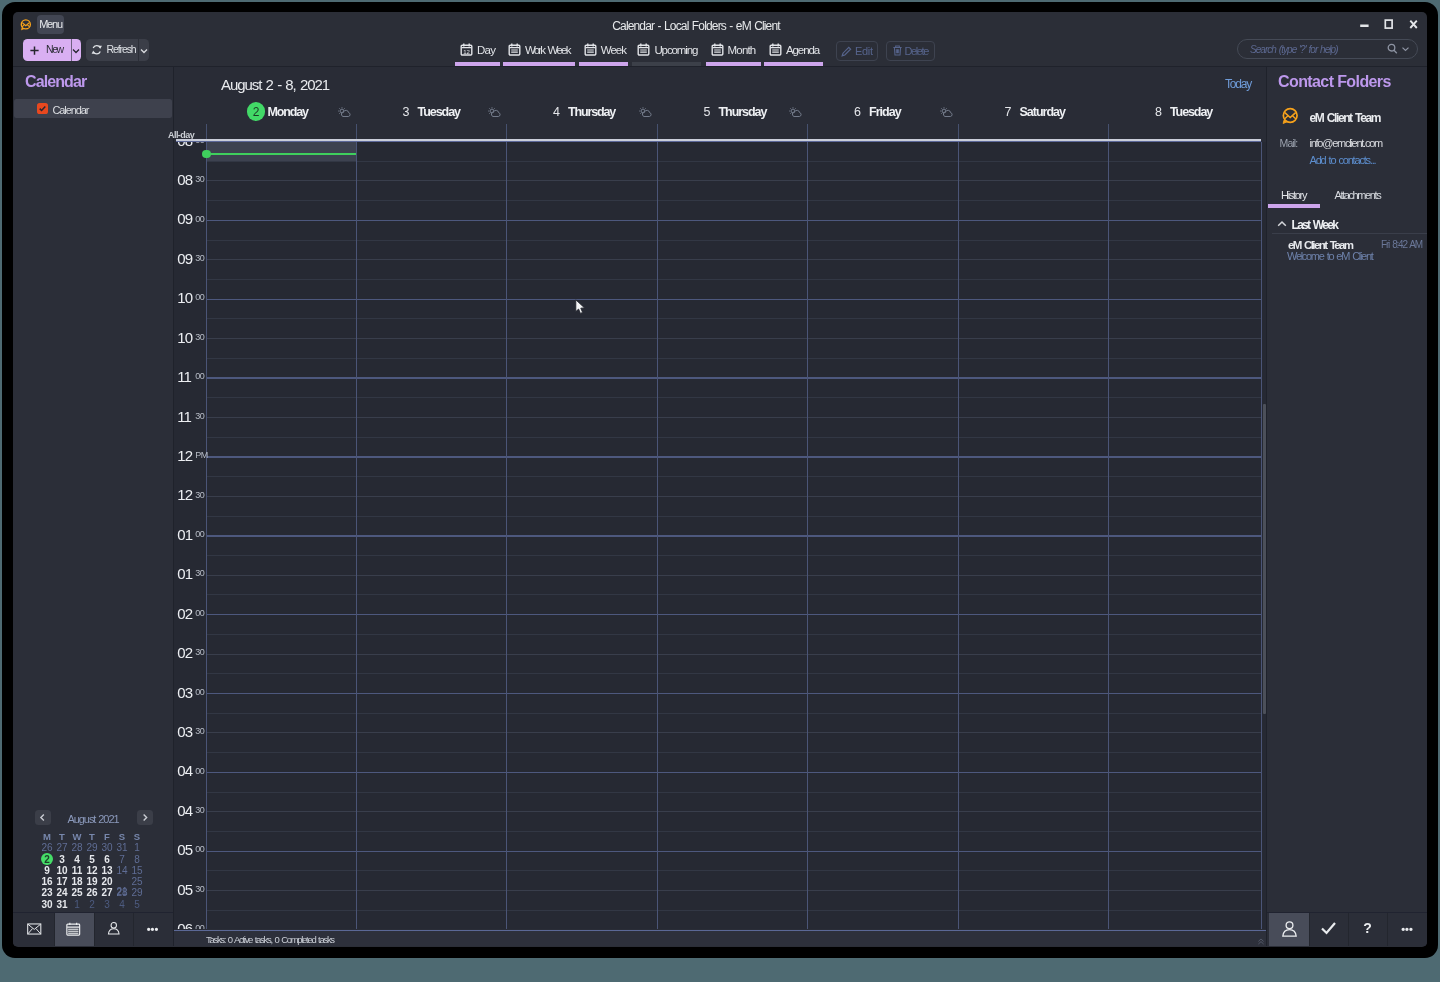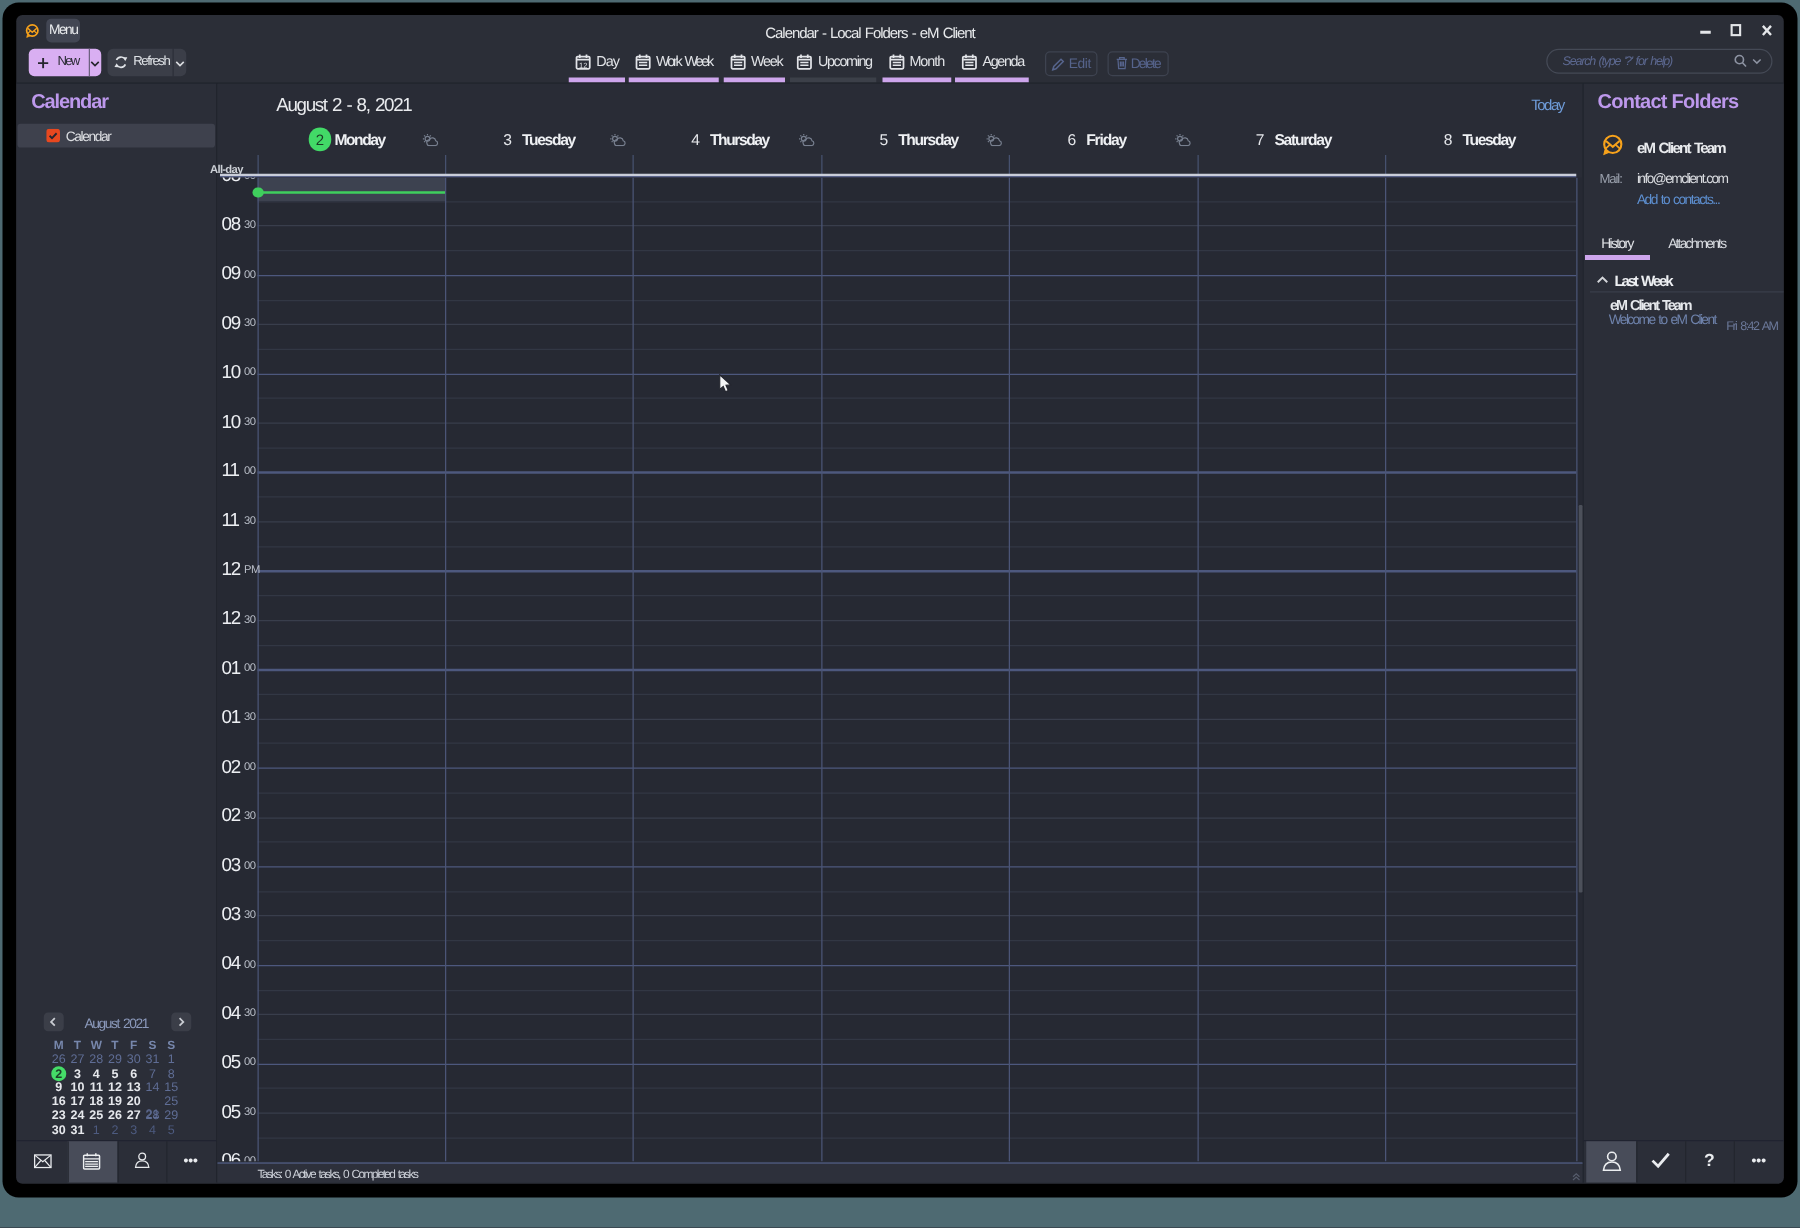--- a/index.html
+++ b/index.html
@@ -383,21 +383,21 @@
 <div class="t" style="left:1309.5px;top:153px;font-size:11px;line-height:14px;color:#5d8fd0;font-weight:400;letter-spacing:-1.2px;word-spacing:1.26px;">Add to contacts...</div>
 <div class="t" style="left:1281px;top:187.5px;font-size:11px;line-height:14px;color:#e2e4e8;font-weight:400;letter-spacing:-1.3px;word-spacing:1.3650000000000002px;">History</div>
 <div class="t" style="left:1334.5px;top:187.5px;font-size:11px;line-height:14px;color:#d9dce1;font-weight:400;letter-spacing:-1.4px;word-spacing:1.47px;">Attachments</div>
 <div class="abs" style="left:1268px;top:204.3px;width:51.5px;height:3.6px;background:#cda5ec;"></div>
 <svg class="abs" style="left:1276.5px;top:220px" width="10" height="8" viewBox="0 0 10 8">
         <path d="M1.2 5.8 L5 2 L8.8 5.8" fill="none" stroke="#d4d6da" stroke-width="1.5"></path>
       </svg>
 <div class="t" style="left:1291.5px;top:218px;font-size:12px;line-height:15px;color:#edeff2;font-weight:700;letter-spacing:-1.7px;word-spacing:1.785px;">Last Week</div>
 <div class="abs" style="left:1272px;top:232.5px;width:155px;height:1px;background:#3a3e4a;"></div>
 <div class="t" style="left:1288px;top:237.5px;font-size:11.5px;line-height:14.5px;color:#e6e8ec;font-weight:700;letter-spacing:-1.6px;word-spacing:1.6800000000000002px;">eM Client Team</div>
-<div class="t" style="left:1381px;top:238.5px;font-size:10px;line-height:12px;color:#6b7899;letter-spacing:-1.2px;word-spacing:1.5px;margin-top:17px;">Fri 8:42 AM</div>
+<div class="t" style="left:1381px;top:238.5px;font-size:10px;line-height:12px;color:#6b7899;letter-spacing:-1.2px;word-spacing:1.5px;">Fri 8:42 AM</div>
 <div class="t" style="left:1287px;top:248.5px;font-size:11px;line-height:14px;color:#6e82ab;font-weight:400;letter-spacing:-1.3px;word-spacing:1.3650000000000002px;">Welcome to eM Client</div>
 <div class="abs" style="left:1267px;top:912px;width:160px;height:1px;background:#202330;"></div>
 <div class="abs" style="left:1268.5px;top:913px;width:40.5px;height:33px;background:#484c59;"></div>
 <div class="abs" style="left:1309px;top:913px;width:1px;height:33px;background:#23262e;"></div>
 <div class="abs" style="left:1348px;top:913px;width:1px;height:33px;background:#23262e;"></div>
 <div class="abs" style="left:1387px;top:913px;width:1px;height:33px;background:#23262e;"></div>
 <svg class="abs" style="left:1280.5px;top:919.5px" width="17" height="18" viewBox="0 0 17 18">
 <circle cx="8.5" cy="5.2" r="3.4" fill="none" stroke="#eceef0" stroke-width="1.3"></circle>
 <path d="M1.8 16.2 C2.2 11.8 5 9.6 8.5 9.6 C12 9.6 14.8 11.8 15.2 16.2 Z" fill="none" stroke="#eceef0" stroke-width="1.3"></path>
 </svg>

